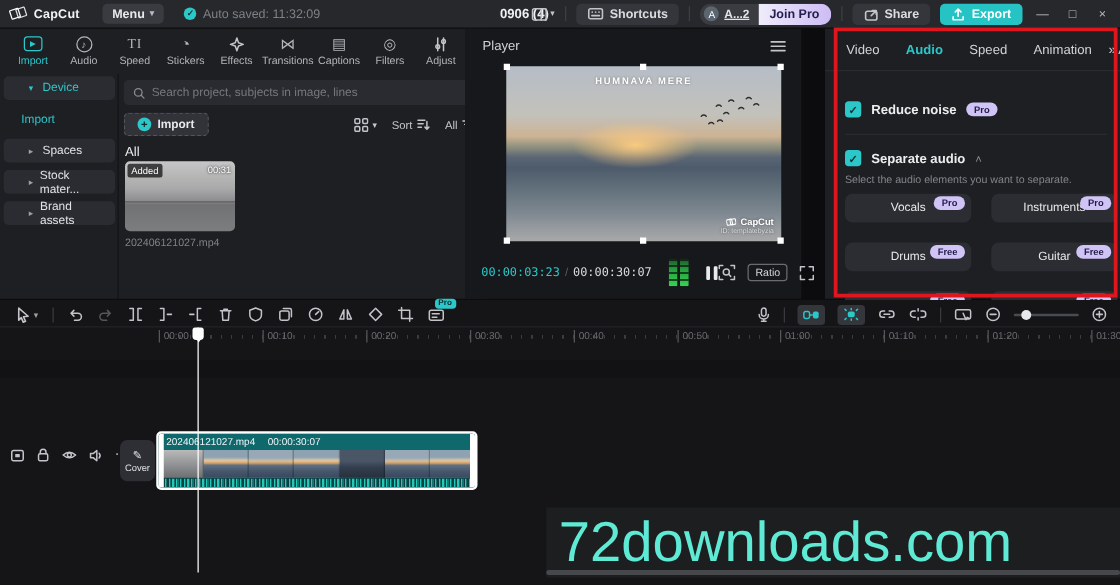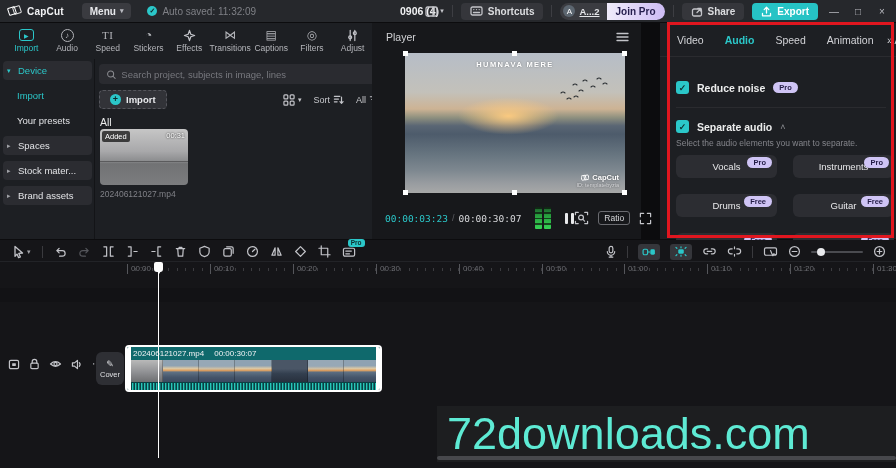--- a/index.html
+++ b/index.html
@@ -52,21 +52,21 @@
   .icon-box { border:1.2px solid currentColor; border-radius:3px; width:15px; height:12px;
     display:flex; align-items:center; justify-content:center; font-size:6px; }
   .circ { border:1.2px solid currentColor; border-radius:50%; width:13px; height:13px;
     display:flex; align-items:center; justify-content:center; font-size:8px; }
   .ti { font-family:"Liberation Serif", serif; font-size:11px; letter-spacing:.5px; }
   .mt-more { color:#cfd0d4; font-size:12px; padding:6px 2px 0 0; flex:0 0 12px; }
 
   
   .sidebar { position:absolute; left:3px; top:38px; width:89px; }
   .sb-item { height:19px; border-radius:4px; margin-bottom:6px; display:flex; align-items:center;
-    gap:4px; padding:0 4px; font-size:9.5px; color:#e2e3e6; }
+    gap:4px; padding:0 20px; font-size:9.5px; color:#e2e3e6; }
   .sb-group { background:#2b2c31; }
   .sb-teal { color:#2bc7c9; }
   .sb-caret { font-size:7px; width:7px; color:#9fa0a5; }
   .sb-caret.teal { color:#2bc7c9; }
   .sb-child { padding-left:14px; }
   .v-divider { position:absolute; left:94px; top:36px; bottom:0; width:1px; background:#131417; }
 
   
   .search-box { position:absolute; left:99px; top:41px; width:281px; height:20px; background:#2a2b30;
     border-radius:4px; display:flex; align-items:center; gap:5px; padding:0 7px; }
@@ -326,23 +326,20 @@
     </nav>
 
     <aside class="sidebar">
       <div class="sb-item sb-group sb-teal">
         <span class="sb-caret teal">▾</span>
         <span>Device</span>
       </div>
       <div class="sb-item sb-child sb-teal">
         <span>Import</span>
       </div>
-      <div class="sb-item sb-child">
-        <span>Your presets</span>
-      </div>
       <div class="sb-item sb-group">
         <span class="sb-caret">▸</span>
         <span>Spaces</span>
       </div>
       <div class="sb-item sb-group">
         <span class="sb-caret">▸</span>
         <span>Stock mater...</span>
       </div>
       <div class="sb-item sb-group">
         <span class="sb-caret">▸</span>

